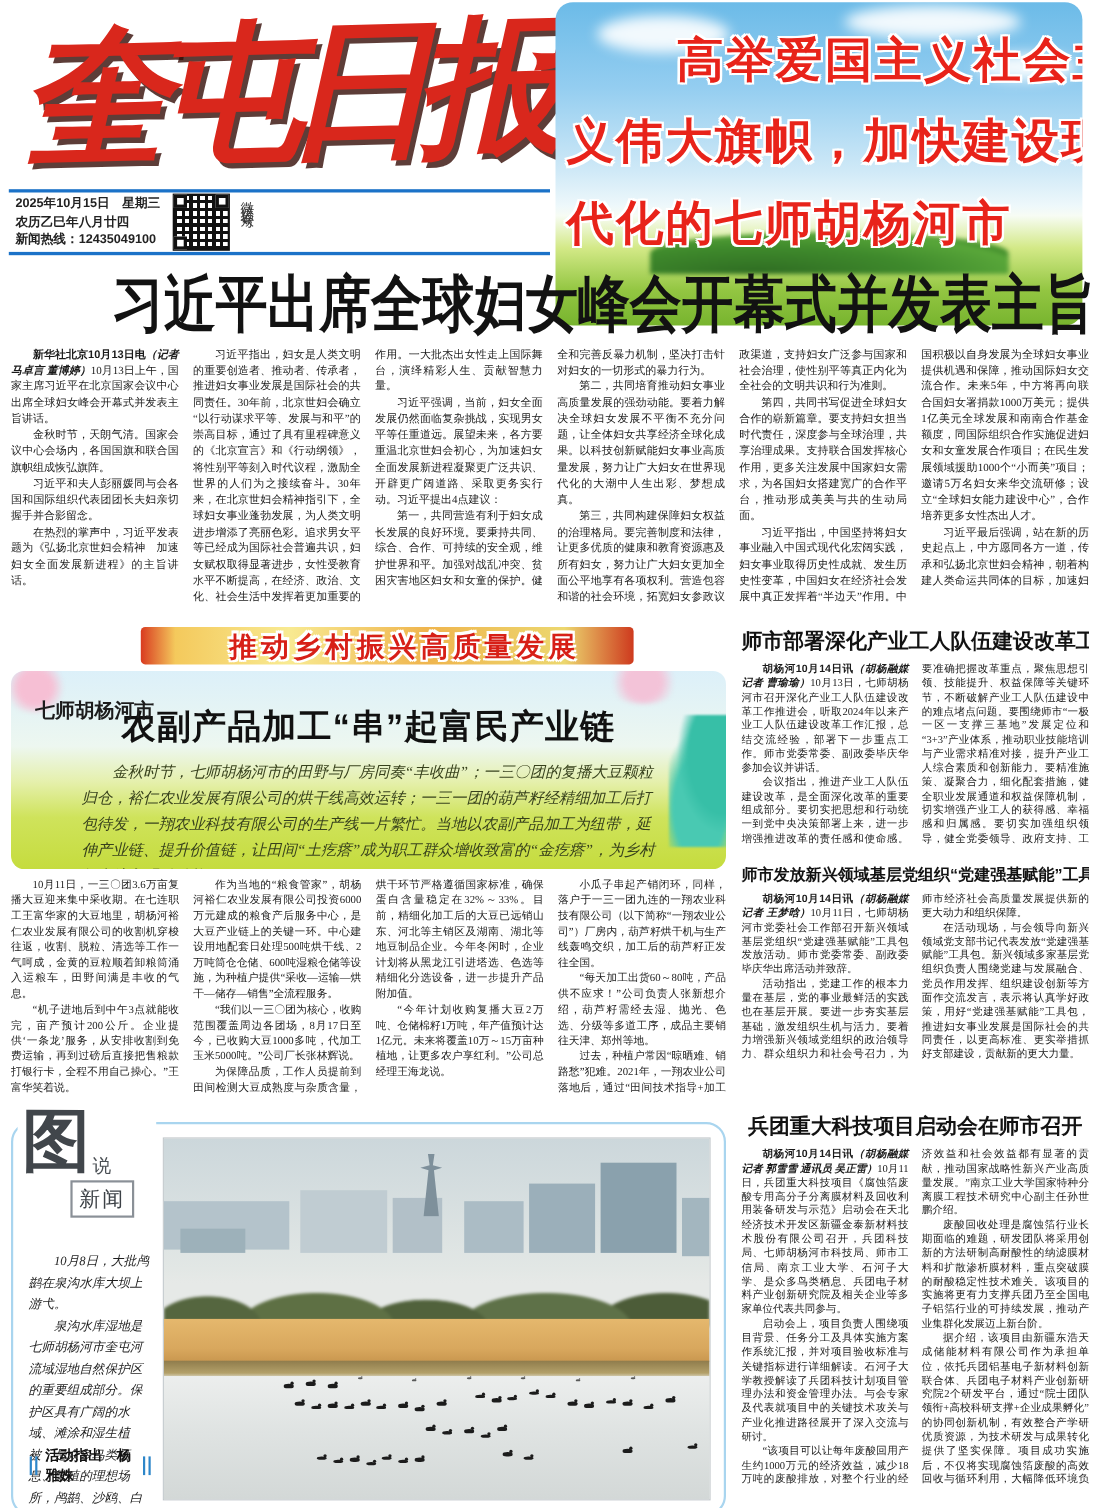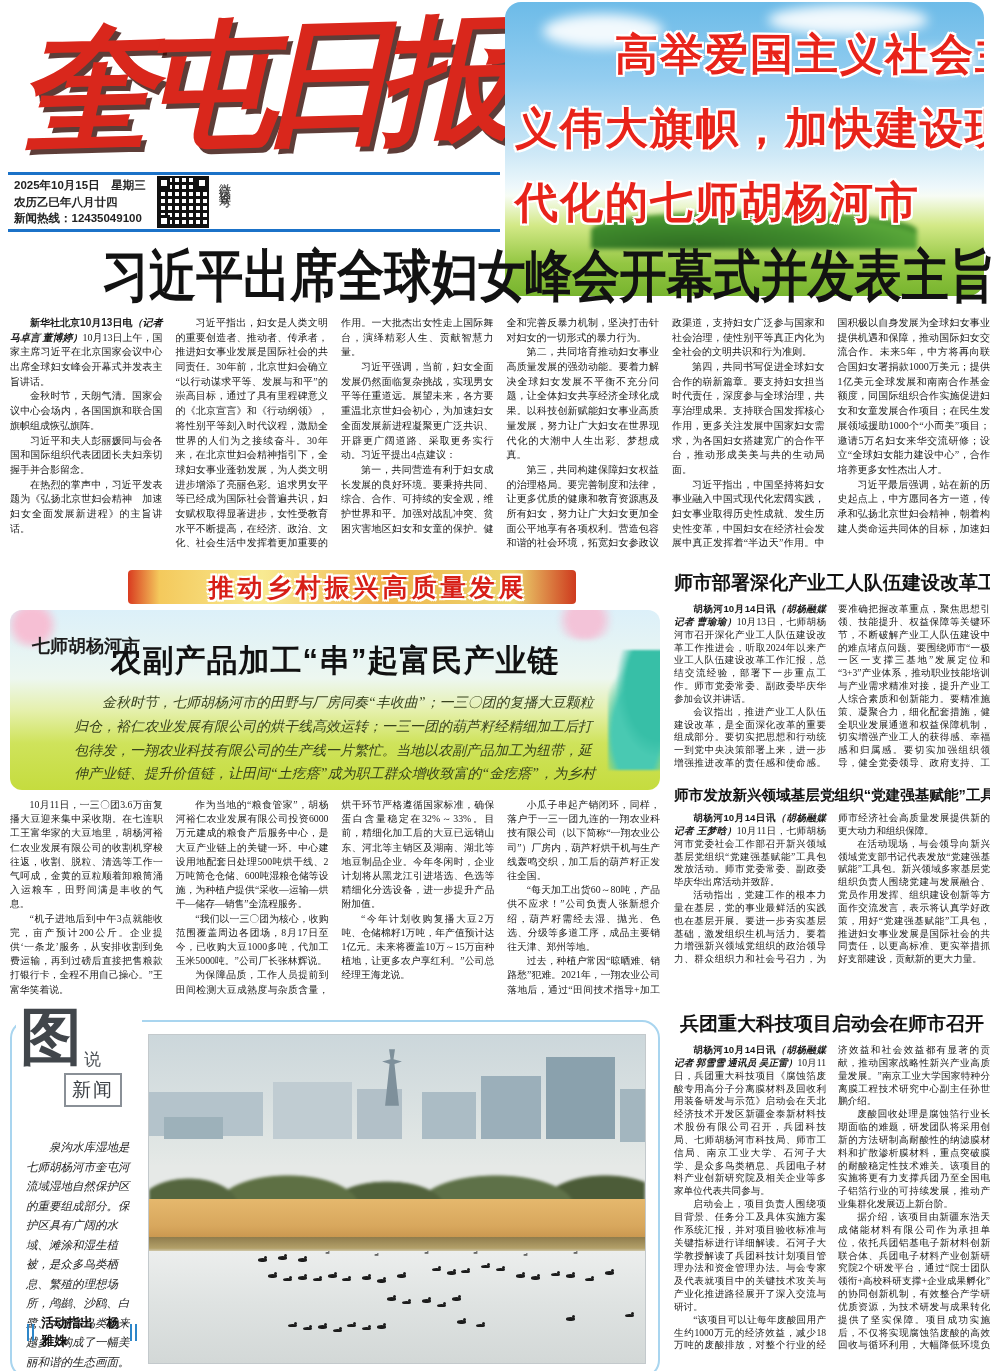--- a/index.html
+++ b/index.html
@@ -182,20 +182,21 @@
         <div style="display:contents;"><p class="par">10月11日，一三〇团3.6万亩复播大豆迎来集中采收期。在七连职工王富华家的大豆地里，胡杨河裕仁农业发展有限公司的收割机穿梭往返，收割、脱粒、清选等工作一气呵成，金黄的豆粒顺着卸粮筒涌入运粮车，田野间满是丰收的气息。</p><p class="par">“机子进地后到中午3点就能收完，亩产预计200公斤。企业提供‘一条龙’服务，从安排收割到免费运输，再到过磅后直接把售粮款打银行卡，全程不用自己操心。”王富华笑着说。</p><p class="par">作为当地的“粮食管家”，胡杨河裕仁农业发展有限公司投资6000万元建成的粮食产后服务中心，是大豆产业链上的关键一环。中心建设用地配套日处理500吨烘干线、2万吨筒仓仓储、600吨湿粮仓储等设施，为种植户提供“采收—运输—烘干—储存—销售”全流程服务。</p><p class="par">“我们以一三〇团为核心，收购范围覆盖周边各团场，8月17日至今，已收购大豆1000多吨，代加工玉米5000吨。”公司厂长张林辉说。</p><p class="par">为保障品质，工作人员提前到田间检测大豆成熟度与杂质含量，烘干环节严格遵循国家标准，确保蛋白含量稳定在32%～33%。目前，精细化加工后的大豆已远销山东、河北等主销区及湖南、湖北等地豆制品企业。今年冬闲时，企业计划将从黑龙江引进塔选、色选等精细化分选设备，进一步提升产品附加值。</p><p class="par">“今年计划收购复播大豆2万吨、仓储棉籽1万吨，年产值预计达1亿元。未来将覆盖10万～15万亩种植地，让更多农户享红利。”公司总经理王海龙说。</p><p class="par">小瓜子串起产销闭环，同样，落户于一三一团九连的一翔农业科技有限公司（以下简称“一翔农业公司”）厂房内，葫芦籽烘干机与生产线轰鸣交织，加工后的葫芦籽正发往全国。</p><p class="par">“每天加工出货60～80吨，产品供不应求！”公司负责人张新想介绍，葫芦籽需经去湿、抛光、色选、分级等多道工序，成品主要销往天津、郑州等地。</p><p class="par">过去，种植户常因“晾晒难、销路愁”犯难。2021年，一翔农业公司落地后，通过“田间技术指导+加工销售”模式，形成产销闭环。“今年计划收购葫芦籽3000吨，总产值超5000万元。”张新想说。</p></div>
       </div>
 
       <div class="pbox">
         <div class="plogo">
           <span class="big">图</span>
           <span class="mid">说</span>
           <span class="boxed">新闻</span>
         </div>
         <div class="pcap">
+          <p>10月8日，大批鸬鹚在泉沟水库大坝上游弋。</p>
           <p>泉沟水库湿地是七师胡杨河市奎屯河流域湿地自然保护区的重要组成部分。保护区具有广阔的水域、滩涂和湿生植被，是众多鸟类栖息、繁殖的理想场所，鸬鹚、沙鸥、白鹭、大雁等鸟类越来越多，构成了一幅美丽和谐的生态画面。</p>
 
         </div>
         <div class="peditor">
           <span class="pbar"></span>
           <span>活动指出　杨雅姝</span>
           <span class="pbar"></span>
         </div>
 
         <div class="photo">

